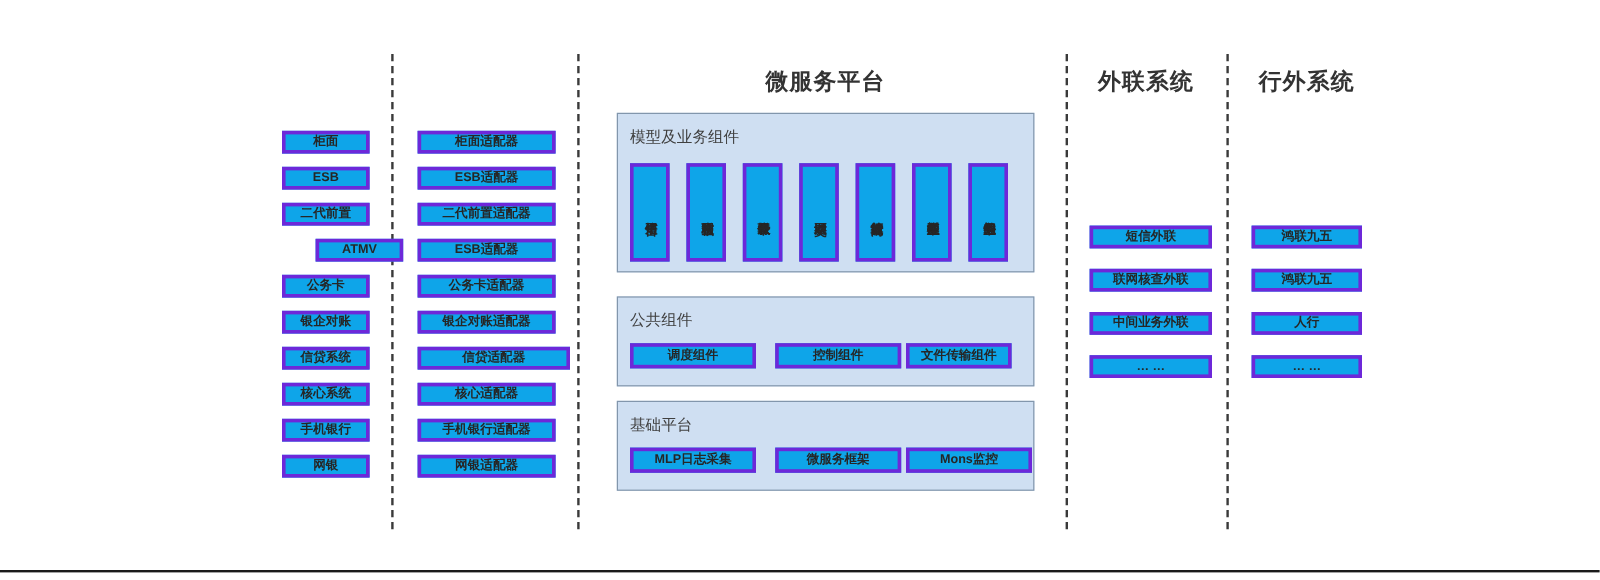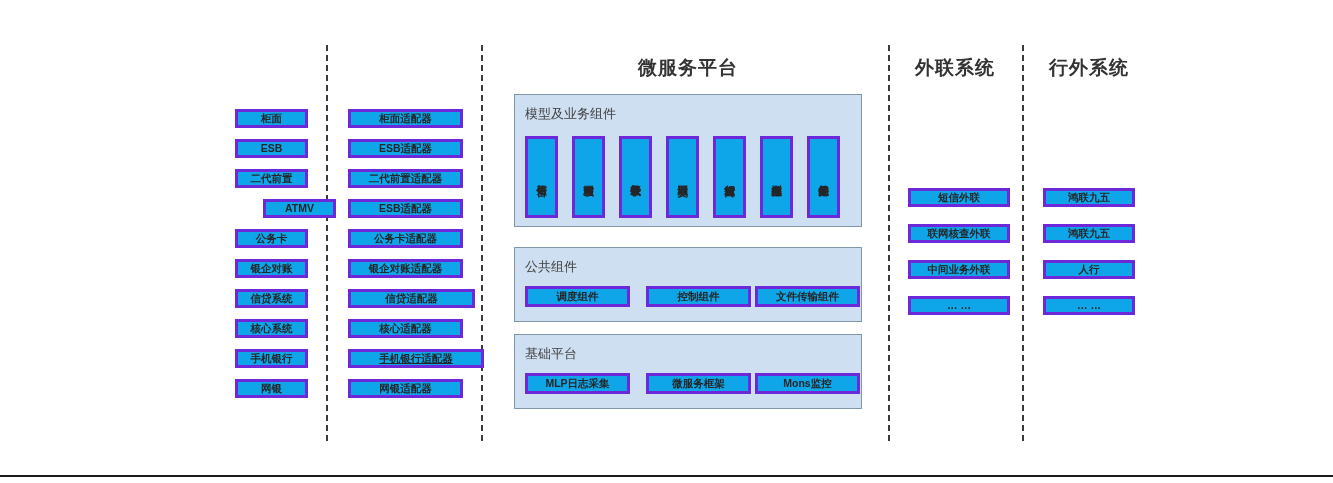--- a/index.html
+++ b/index.html
@@ -120,38 +120,38 @@
   <div class="node" style="left:235px; top:379px; width:73px; height:19px;">网银</div>
 
   <div class="node" style="left:348px; top:109px; width:115px; height:19px;">柜面适配器</div>
   <div class="node" style="left:348px; top:139px; width:115px; height:19px;">ESB适配器</div>
   <div class="node" style="left:348px; top:169px; width:115px; height:19px;">二代前置适配器</div>
   <div class="node" style="left:348px; top:199px; width:115px; height:19px;">ESB适配器</div>
   <div class="node" style="left:348px; top:229px; width:115px; height:19px;">公务卡适配器</div>
   <div class="node" style="left:348px; top:259px; width:115px; height:19px;">银企对账适配器</div>
   <div class="node" style="left:348px; top:289px; width:127px; height:19px;">信贷适配器</div>
   <div class="node" style="left:348px; top:319px; width:115px; height:19px;">核心适配器</div>
-  <div class="node" style="left:348px; top:349px; width:136px; height:19px;text-decoration:underline;">手机银行适配器</div>
+  <div class="node" style="left:348px; top:349px; width:115px; height:19px;">手机银行适配器</div>
   <div class="node" style="left:348px; top:379px; width:115px; height:19px;">网银适配器</div>
 
   <div class="panel" style="left:514px; top:94px; width:348px; height:133px;"></div>
   <div class="panel-title" style="left:525px; top:105px;">模型及业务组件</div>
   <div class="node vert" style="left:525px; top:136px; width:33px; height:82px;">短信平台</div>
   <div class="node vert" style="left:572px; top:136px; width:33px; height:82px;">联网核查</div>
   <div class="node vert" style="left:619px; top:136px; width:33px; height:82px;">银联及银行卡</div>
   <div class="node vert" style="left:666px; top:136px; width:33px; height:82px;">同城票交</div>
   <div class="node vert" style="left:713px; top:136px; width:33px; height:82px;">城商行清算</div>
   <div class="node vert" style="left:760px; top:136px; width:33px; height:82px;">中间业务模型</div>
   <div class="node vert" style="left:807px; top:136px; width:33px; height:82px;">中间业务组件</div>
 
   <div class="panel" style="left:514px; top:247px; width:348px; height:75px;"></div>
   <div class="panel-title" style="left:525px; top:258px;">公共组件</div>
   <div class="node" style="left:525px; top:286px; width:105px; height:21px;">调度组件</div>
   <div class="node" style="left:646px; top:286px; width:105px; height:21px;">控制组件</div>
-  <div class="node" style="left:755px; top:286px; width:105px; height:21px;">文件传输组件</div>
+  <div class="node" style="left:755px; top:286px; width:88px; height:21px;">文件传输组件</div>
 
   <div class="panel" style="left:514px; top:334px; width:348px; height:75px;"></div>
   <div class="panel-title" style="left:525px; top:345px;">基础平台</div>
   <div class="node" style="left:525px; top:373px; width:105px; height:21px;">MLP日志采集</div>
   <div class="node" style="left:646px; top:373px; width:105px; height:21px;">微服务框架</div>
   <div class="node" style="left:755px; top:373px; width:105px; height:21px;">Mons监控</div>
 
   <div class="node" style="left:908px; top:188px; width:102px; height:19px;">短信外联</div>
   <div class="node" style="left:908px; top:224px; width:102px; height:19px;">联网核查外联</div>
   <div class="node" style="left:908px; top:260px; width:102px; height:19px;">中间业务外联</div>

